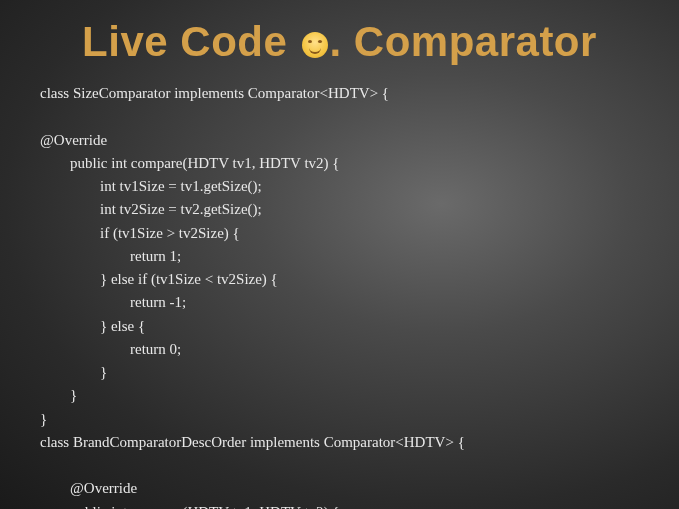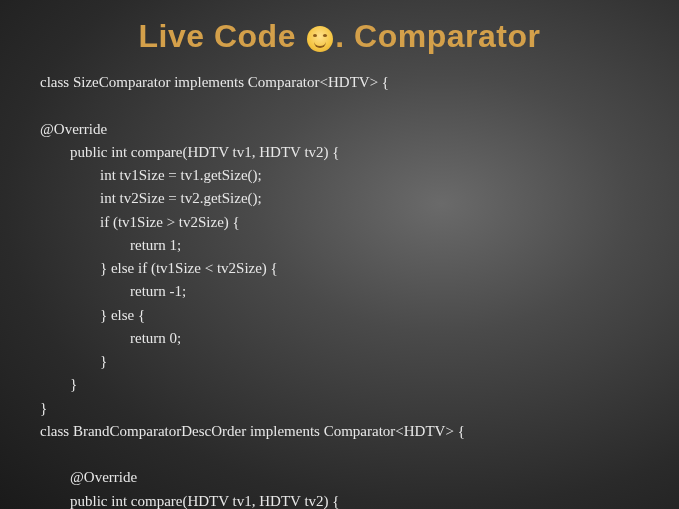--- a/index.html
+++ b/index.html
@@ -11,21 +11,21 @@
     font-family: Georgia, 'Times New Roman', serif;
     overflow: hidden;
     position: relative;
   }
   .slide {
     width: 100%;
     height: 100%;
     padding: 18px 40px 20px 40px;
   }
   .title {
-    font-size: 32px;
+    font-size: 42px;
     font-weight: bold;
     color: #d4a04a;
     text-align: center;
     margin-bottom: 16px;
     font-family: Verdana, Geneva, sans-serif;
     letter-spacing: 0.5px;
   }
   .emoji {
     display: inline-block;
     vertical-align: middle;

